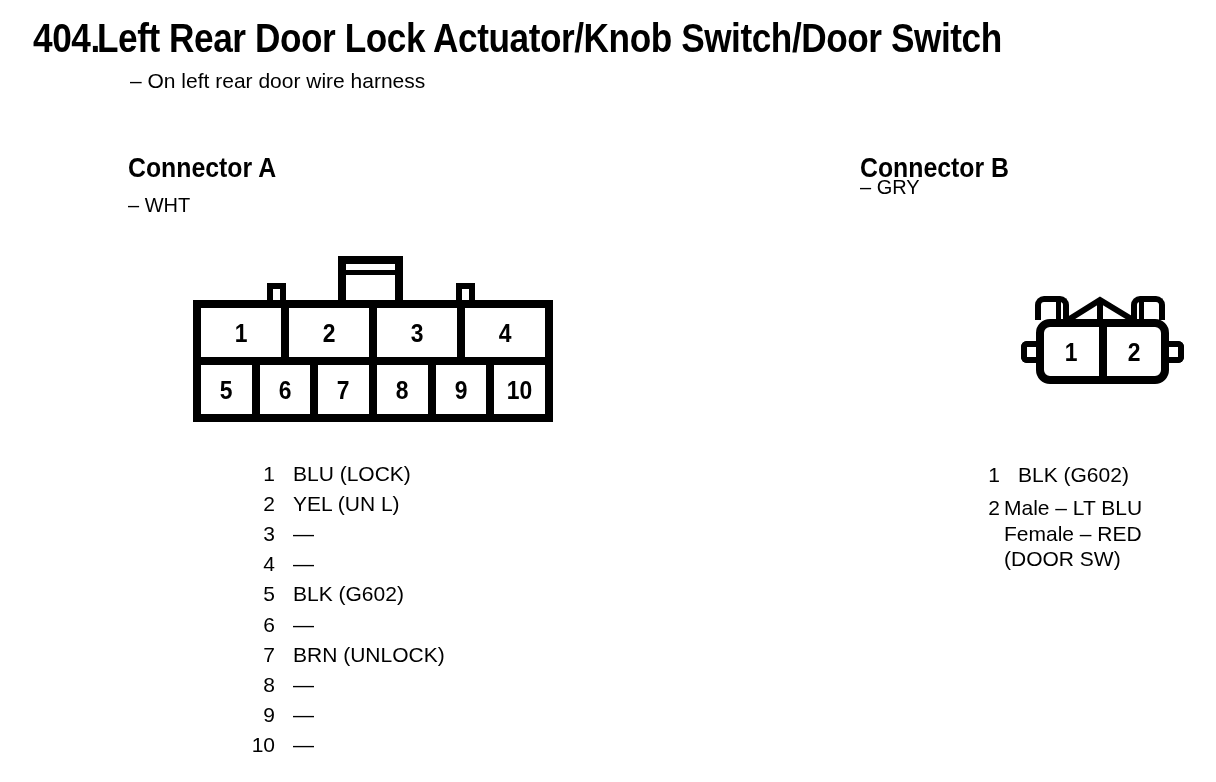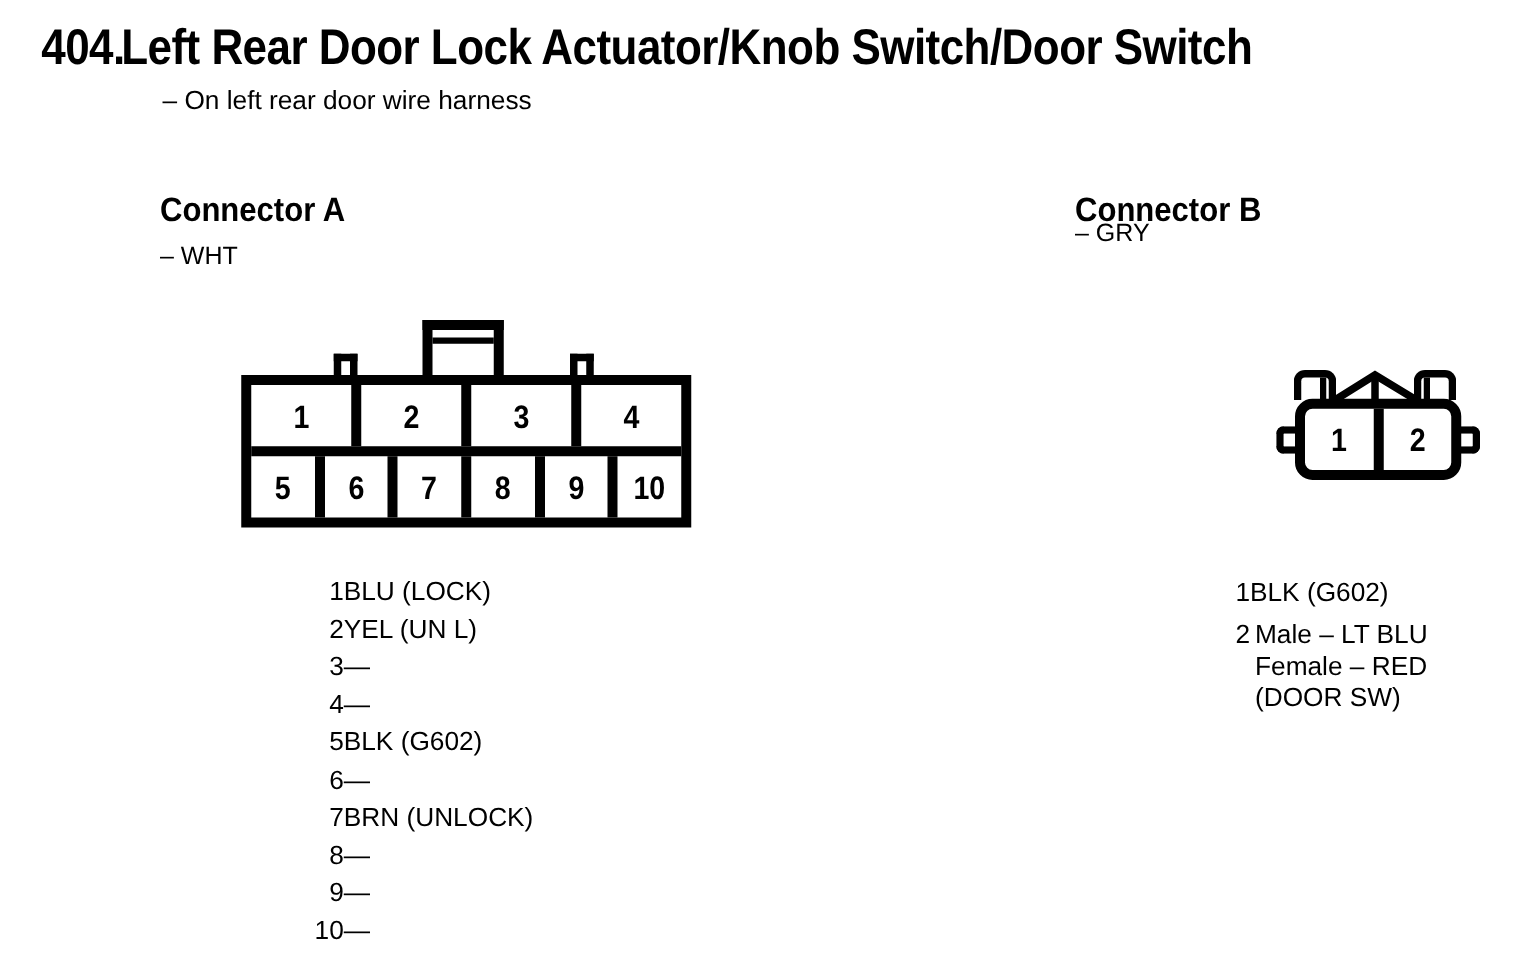--- a/index.html
+++ b/index.html
@@ -87,21 +87,21 @@
   
   .pinlist{font-size:21px;}
   #pinlist-a{left:230px;top:459px;}
   #pinlist-b{left:948px;top:459px;}
   .pin-row{display:flex;align-items:center;}
   #pinlist-a .pin-row{height:30.1px;}
   #pinlist-b .pin-row-1{height:31.8px;}
   #pinlist-b .pin-row-2{align-items:flex-start;padding-top:4px;}
   .pin-no{width:45px;text-align:right;flex:none;}
   #pinlist-b .pin-no{width:52px;}
-  .pin-label{margin-left:0;white-space:nowrap;}
+  .pin-label{margin-left:18px;white-space:nowrap;}
   .pin-lines{margin-left:4px;line-height:25.7px;white-space:nowrap;}
   #pinlist-b .pin-row-2 .pin-no{line-height:25.7px;}
 </style>
 </head>
 <body>
 
 <div class="abs page-num">404.</div>
 <div class="abs page-title">Left Rear Door Lock Actuator/Knob Switch/Door Switch</div>
 
 <div class="abs notes">

